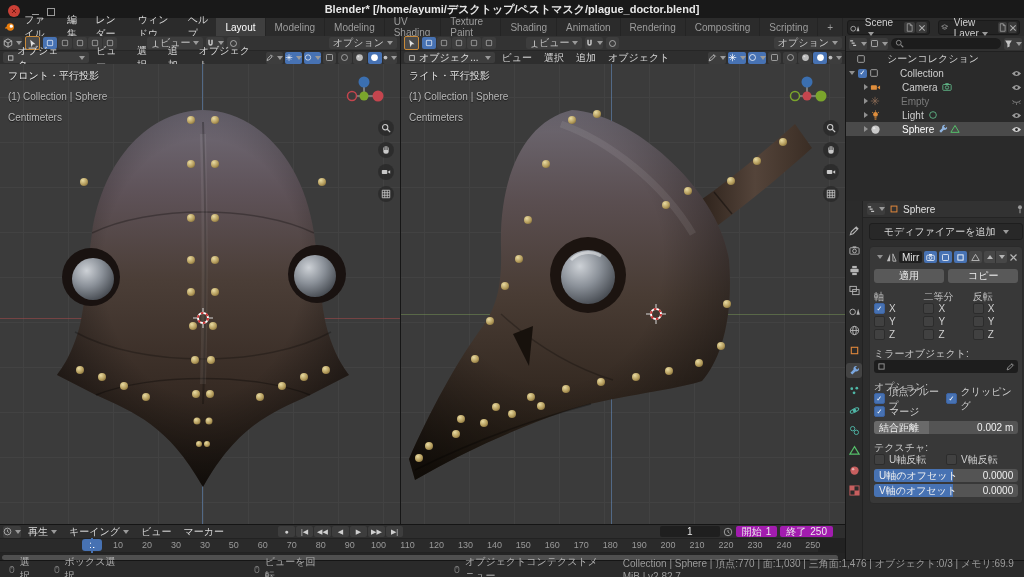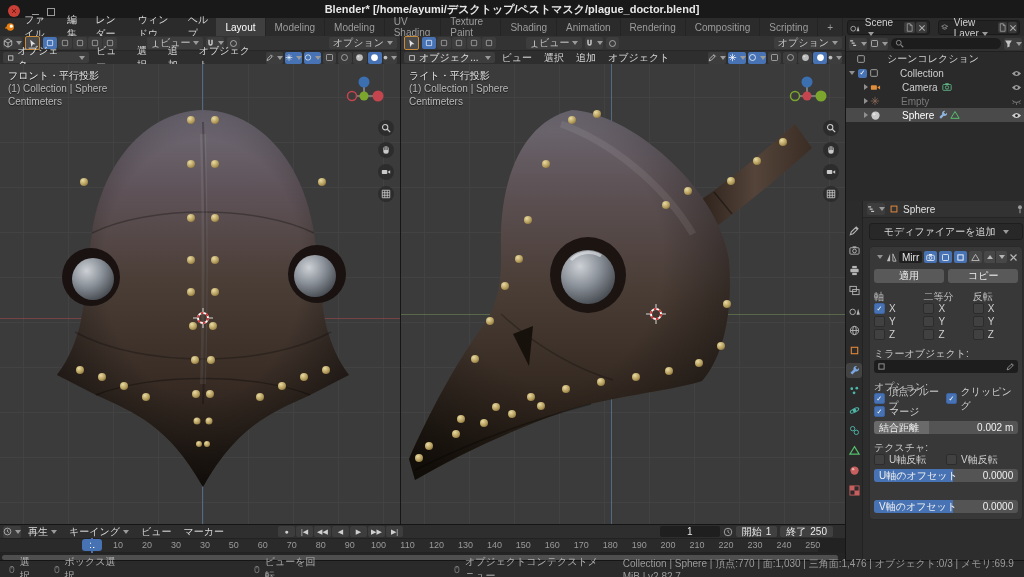--- a/index.html
+++ b/index.html
@@ -44,21 +44,21 @@
   .tsbtn.txt{padding:0 4px;}
   .shadegrp{display:flex;gap:1px;}
   .shadegrp .tsbtn{width:14px;}
   .canvas{position:absolute;left:0;top:28px;right:0;bottom:0;background:#3b3b3b;overflow:hidden;
     background-image:linear-gradient(#424242 1px,transparent 1px),linear-gradient(90deg,#424242 1px,transparent 1px);
     background-size:45px 45px;background-position:-22px -12px;}
   .axis-v{position:absolute;top:0;bottom:0;width:1px;background:rgba(96,130,175,.65);}
   .axis-h{position:absolute;left:0;right:0;height:1px;}
   .vplabel{position:absolute;left:8px;top:5px;line-height:13px;color:#cfcfcf;text-shadow:0 1px 1px rgba(0,0,0,.6);}
   .vplabel .l1{color:#e6e6e6;}
-  .vplabel .l2,.vplabel .l3{color:#b8b8b8;}
+  .vplabel .l2,.vplabel .l3{color:#b8b8b8;margin-top:8px;}
   .gizmo{position:absolute;top:8px;}
   .navcol{position:absolute;display:flex;flex-direction:column;gap:6px;}
   .navbtn{width:16px;height:16px;border-radius:8px;background:rgba(40,40,40,.75);display:flex;align-items:center;justify-content:center;color:#c9c9c9;}
   
   #outliner{left:845px;top:36px;width:179px;height:165px;background:#2a2a2a;border-left:1px solid #161616;border-bottom:1px solid #161616;}
   #outliner-header{height:15px;background:#303030;border-bottom:1px solid #202020;display:flex;align-items:center;padding:0 3px;gap:3px;}
   #outliner-search{flex:1;height:11px;background:#1c1c1c;border-radius:6px;display:flex;align-items:center;padding:0 4px;color:#888;}
   .olrow{display:flex;align-items:center;height:14px;padding-right:3px;color:#cfcfcf;}
   .olrow .lbl{margin-left:21px;}
   .olrow .sp{flex:1;}
@@ -93,35 +93,35 @@
   #mod-btnrow{display:flex;gap:4px;margin-top:5px;}
   #mod-btnrow .btn{flex:1;}
   .axgrid{display:grid;grid-template-columns:1fr 1fr 1fr;margin-top:7px;row-gap:2px;column-gap:4px;color:#cfcfcf;}
   .axhead{color:#c2c2c2;height:11px;}
   .cbrow{display:flex;align-items:center;gap:4px;height:11px;}
   .cb{width:9px;height:9px;border-radius:2px;background:#414141;border:1px solid #2c2c2c;display:flex;align-items:center;justify-content:center;font-size:7px;color:#fff;}
   .cb.on{background:#4772b3;border-color:#3c62a0;}
   .plabel{margin-top:7px;color:#c8c8c8;height:11px;}
   #mirror-obj-field{margin-top:2px;height:13px;background:#1d1d1d;border-radius:3px;display:flex;align-items:center;padding:0 3px;color:#9a9a9a;}
   #mirror-obj-field .sp{flex:1;}
-  .slider{margin-top:18px;height:13px;border-radius:3px;background:#545454;display:flex;align-items:center;padding:0 5px;color:#f0f0f0;position:relative;overflow:hidden;}
+  .slider{margin-top:2px;height:13px;border-radius:3px;background:#545454;display:flex;align-items:center;padding:0 5px;color:#f0f0f0;position:relative;overflow:hidden;}
   .slider .fill{position:absolute;left:0;top:0;bottom:0;background:#4772b3;}
   .slider .lab{position:relative;flex:1;}
   .slider .val{position:relative;}
   .twocol{display:grid;grid-template-columns:1fr 1fr;row-gap:2px;margin-top:2px;}
   
   #timeline{left:0;top:524px;width:845px;height:36px;background:#2b2b2b;border-top:1px solid #151515;}
   #tl-header{height:13px;background:#2e2e2e;border-bottom:1px solid #222;display:flex;align-items:center;padding:0 3px;gap:2px;}
   #tl-transport{position:absolute;left:278px;top:1px;display:flex;gap:1px;}
   .tpbtn{min-width:13px;height:11px;background:#3d3d3d;border-radius:2px;color:#cfcfcf;display:flex;align-items:center;justify-content:center;font-size:7px;padding:0 2px;}
   .tpbtn.rec{color:#d0d0d0;}
   #tl-fields{position:absolute;right:12px;top:1px;display:flex;gap:3px;align-items:center;}
   .tlfield{height:11px;border-radius:2px;display:flex;align-items:center;justify-content:center;padding:0 6px;gap:4px;}
   #cur-frame{background:#1f1f1f;width:48px;color:#e8e8e8;}
-  .graybtn{background:#404040;color:#ececec;}
+  .graybtn{background:#a21caf;color:#ececec;}
   #tl-ruler{position:relative;height:13px;background:#2a2a2a;border-bottom:1px solid #222;overflow:hidden;color:#9a9a9a;}
   #tl-ruler .tick{position:absolute;top:1px;transform:translateX(-50%);font-size:9px;}
   #tl-offrange{position:absolute;left:818px;right:0;top:0;bottom:0;background:rgba(0,0,0,.18);}
   #playhead{position:absolute;left:92px;top:0;transform:translateX(-50%);width:20px;height:12px;background:#4772b3;border-radius:3px;color:#fff;font-size:9px;font-weight:bold;display:flex;align-items:center;justify-content:center;}
   #playhead-line{position:absolute;left:91px;top:13px;width:2px;height:23px;background:#4772b3;}
   #tl-scroll{position:relative;height:9px;background:#242424;}
   #tl-scrollbar{position:absolute;left:2px;top:2px;width:836px;height:5px;border-radius:3px;background:#4f4f4f;}
   
   #statusbar{left:0;top:560px;width:1024px;height:17px;background:#2a2a2a;border-top:1px solid #151515;display:flex;align-items:center;padding:0 8px;gap:16px;box-sizing:border-box;}
   .hint{display:flex;align-items:center;gap:4px;color:#b0b0b0;}
@@ -857,20 +857,37 @@
         <span class="disc closed"></span>
       <svg class="i" width="10" height="10" viewBox="0 0 12 12">
           <use href="#s-empty" color="#8a6a55"></use>
         </svg>
       <span class="lbl">Empty</span>
       <span class="sp"></span>
       <svg class="i" width="11" height="11" viewBox="0 0 12 12">
           <use href="#s-eyeclosed" color="#8a8a8a"></use>
         </svg>
     </div>
+    <div class="olrow">
+      <span style="width:14px"></span>
+        <span class="disc closed"></span>
+      <svg class="i" width="11" height="11" viewBox="0 0 12 12">
+          <use href="#s-light" color="#e08e3c"></use>
+        </svg>
+      <span class="lbl">Light</span>
+      <span class="dataicons">
+          <svg class="i" width="10" height="10" viewBox="0 0 12 12">
+            <use href="#s-circle" color="#63bf8d"></use>
+          </svg>
+        </span>
+      <span class="sp"></span>
+      <svg class="i" width="11" height="11" viewBox="0 0 12 12">
+          <use href="#s-eye" color="#9a9a9a"></use>
+        </svg>
+    </div>
     <div class="olrow sel">
       <span style="width:14px"></span>
         <span class="disc closed"></span>
       <svg class="i" width="11" height="11" viewBox="0 0 12 12">
           <use href="#s-sphere" color="#c9c9c9"></use>
         </svg>
       <span class="lbl">Sphere</span>
       <span class="dataicons">
         <svg class="i" width="10" height="10" viewBox="0 0 12 12">
             <use href="#s-wrench" color="#8fb4e0"></use>

